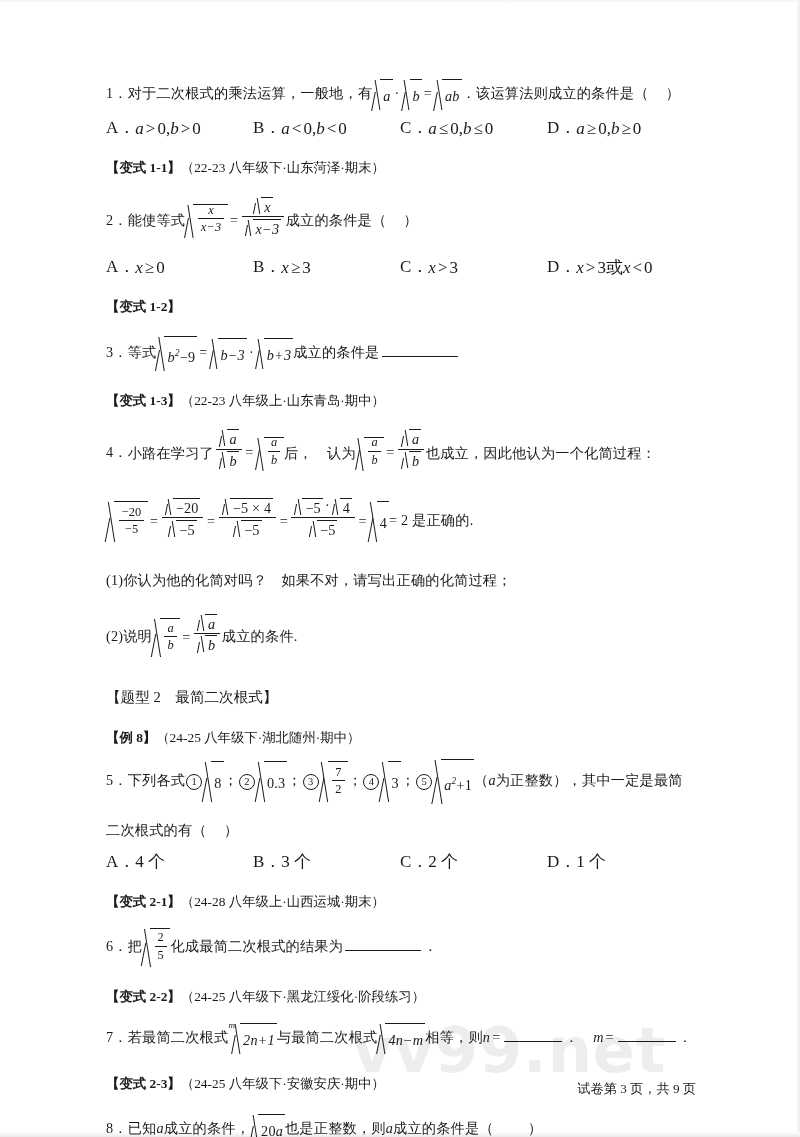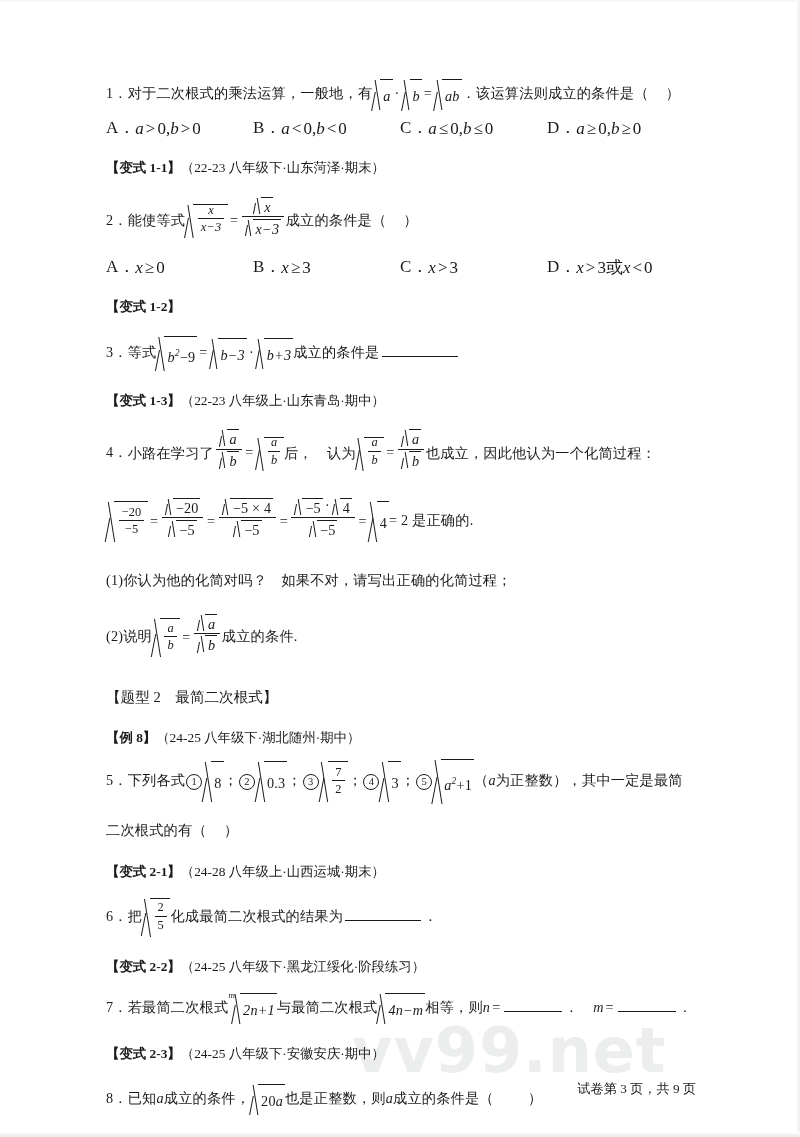--- a/index.html
+++ b/index.html
@@ -473,20 +473,26 @@
     </div>
 
     <div class="sp10"></div>
 
     <div class="qline blk">
       <span>二次根式的有（</span><span class="ansparen">　</span><span>）</span>
     </div>
 
     <div class="sp6"></div>
 
+    <div class="opts blk">
+      <span class="oA"><span>A．</span><span>4 个</span></span>
+      <span class="oB"><span>B．</span><span>3 个</span></span>
+      <span class="oC"><span>C．</span><span>2 个</span></span>
+      <span class="oD"><span>D．</span><span>1 个</span></span>
+    </div>
 
     <div class="sp6"></div>
 
     <div class="src blk">
       <b>【变式 2-1】</b><span>（24-28 八年级上·山西运城·期末）</span>
     </div>
 
     <div class="sp10"></div>
 
     <div class="qline blk" style="line-height:38px;">

